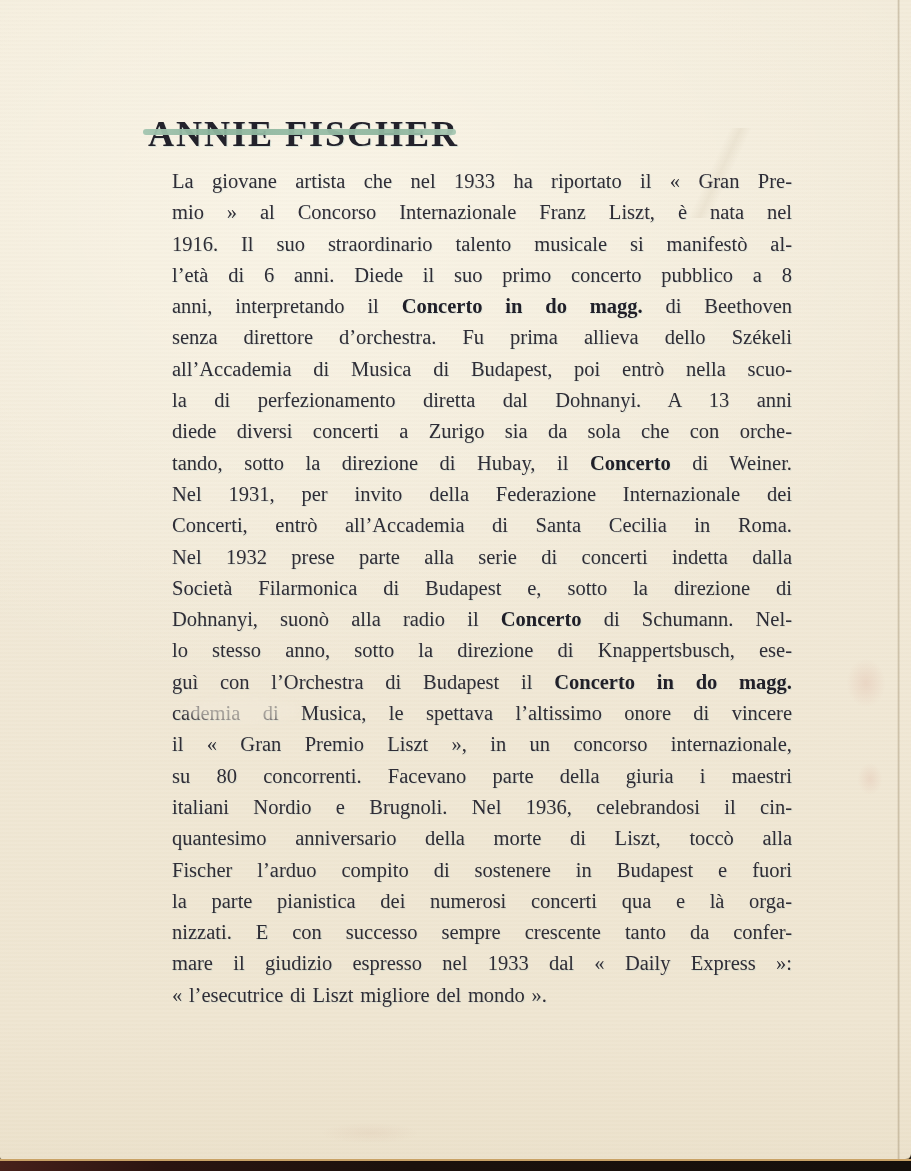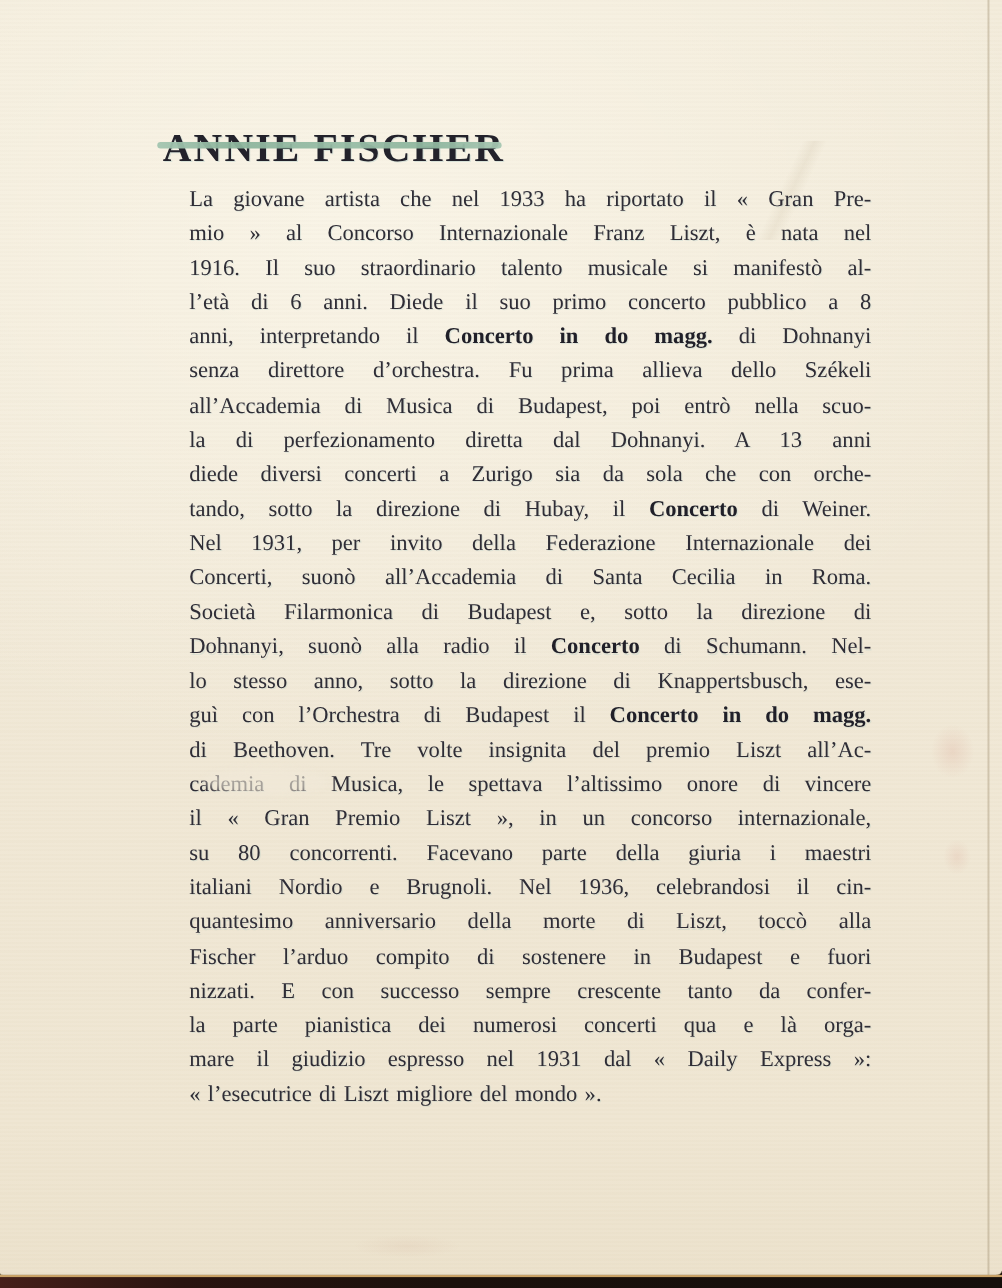--- a/index.html
+++ b/index.html
@@ -78,42 +78,42 @@
   <div class="fold-shadow"></div>
 
   <h1 class="title">ANNIE FISCHER</h1>
   <div class="title-underline"></div>
 
   <div class="text-block">
       <div class="line"><span>La giovane artista che nel 1933 ha riportato il « Gran Pre-</span></div>
       <div class="line"><span>mio » al Concorso Internazionale Franz Liszt, è nata nel</span></div>
       <div class="line"><span>1916. Il suo straordinario talento musicale si manifestò al-</span></div>
       <div class="line"><span>l’età di 6 anni. Diede il suo primo concerto pubblico a 8</span></div>
-      <div class="line"><span>anni, interpretando il </span><span class="b">Concerto in do magg.</span><span> di Dohnanyi</span></div>
+      <div class="line"><span>anni, interpretando il </span><span class="b">Concerto in do magg.</span><span> di Beethoven</span></div>
       <div class="line"><span>senza direttore d’orchestra. Fu prima allieva dello Székeli</span></div>
       <div class="line"><span>all’Accademia di Musica di Budapest, poi entrò nella scuo-</span></div>
       <div class="line"><span>la di perfezionamento diretta dal Dohnanyi. A 13 anni</span></div>
       <div class="line"><span>diede diversi concerti a Zurigo sia da sola che con orche-</span></div>
       <div class="line"><span>tando, sotto la direzione di Hubay, il </span><span class="b">Concerto</span><span> di Weiner.</span></div>
       <div class="line"><span>Nel 1931, per invito della Federazione Internazionale dei</span></div>
-      <div class="line"><span>Concerti, suonò all’Accademia di Santa Cecilia in Roma.</span></div>
+      <div class="line"><span>Concerti, entrò all’Accademia di Santa Cecilia in Roma.</span></div>
+      <div class="line"><span>Nel 1932 prese parte alla serie di concerti indetta dalla</span></div>
       <div class="line"><span>Società Filarmonica di Budapest e, sotto la direzione di</span></div>
       <div class="line"><span>Dohnanyi, suonò alla radio il </span><span class="b">Concerto</span><span> di Schumann. Nel-</span></div>
       <div class="line"><span>lo stesso anno, sotto la direzione di Knappertsbusch, ese-</span></div>
       <div class="line"><span>guì con l’Orchestra di Budapest il </span><span class="b">Concerto in do magg.</span></div>
-      <div class="line"><span>di Beethoven. Tre volte insignita del premio Liszt all’Ac-</span></div>
       <div class="line"><span>cademia di Musica, le spettava l’altissimo onore di vincere</span></div>
       <div class="line"><span>il « Gran Premio Liszt », in un concorso internazionale,</span></div>
       <div class="line"><span>su 80 concorrenti. Facevano parte della giuria i maestri</span></div>
       <div class="line"><span>italiani Nordio e Brugnoli. Nel 1936, celebrandosi il cin-</span></div>
       <div class="line"><span>quantesimo anniversario della morte di Liszt, toccò alla</span></div>
       <div class="line"><span>Fischer l’arduo compito di sostenere in Budapest e fuori</span></div>
+      <div class="line"><span>la parte pianistica dei numerosi concerti qua e là orga-</span></div>
       <div class="line"><span>nizzati. E con successo sempre crescente tanto da confer-</span></div>
-      <div class="line"><span>la parte pianistica dei numerosi concerti qua e là orga-</span></div>
-      <div class="line"><span>mare il giudizio espresso nel 1931 dal « Daily Express »:</span></div>
+      <div class="line"><span>mare il giudizio espresso nel 1933 dal « Daily Express »:</span></div>
       <div class="line no-j"><span>« l’esecutrice di Liszt migliore del mondo ».</span></div>
     </div>
 
   <div class="smudge-orchestra"></div>
   <div class="stain1"></div>
   <div class="stain2"></div>
   <div class="stain3"></div>
   <div class="right-edge-crease"></div>
 </div>
 

